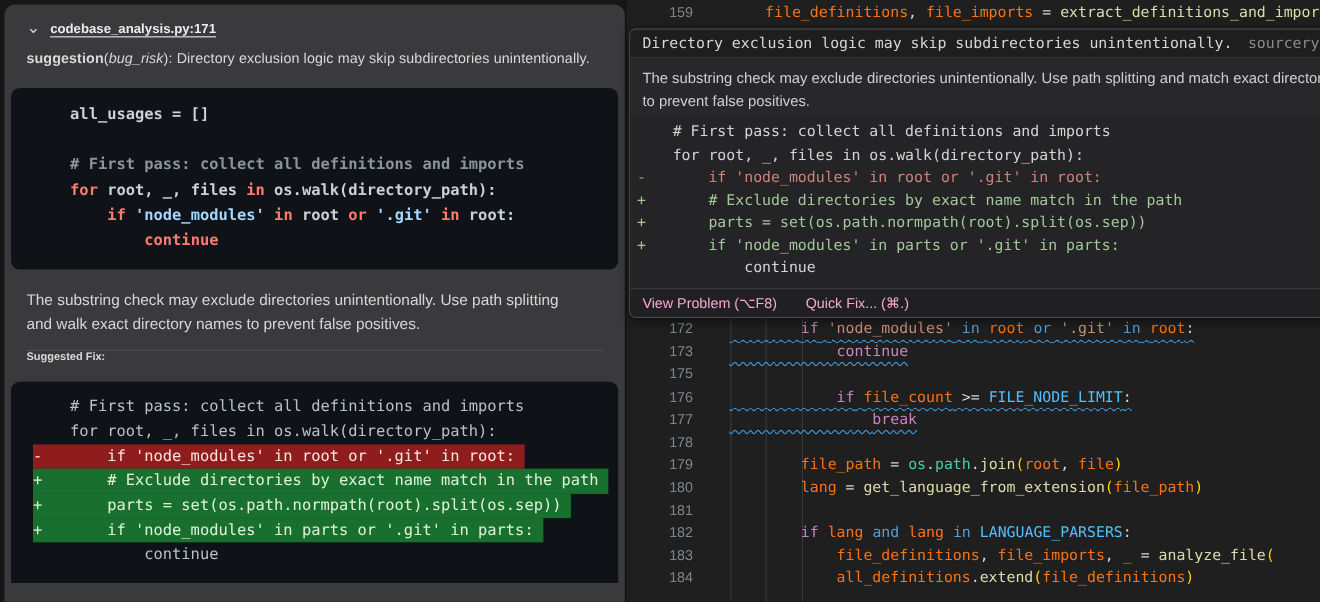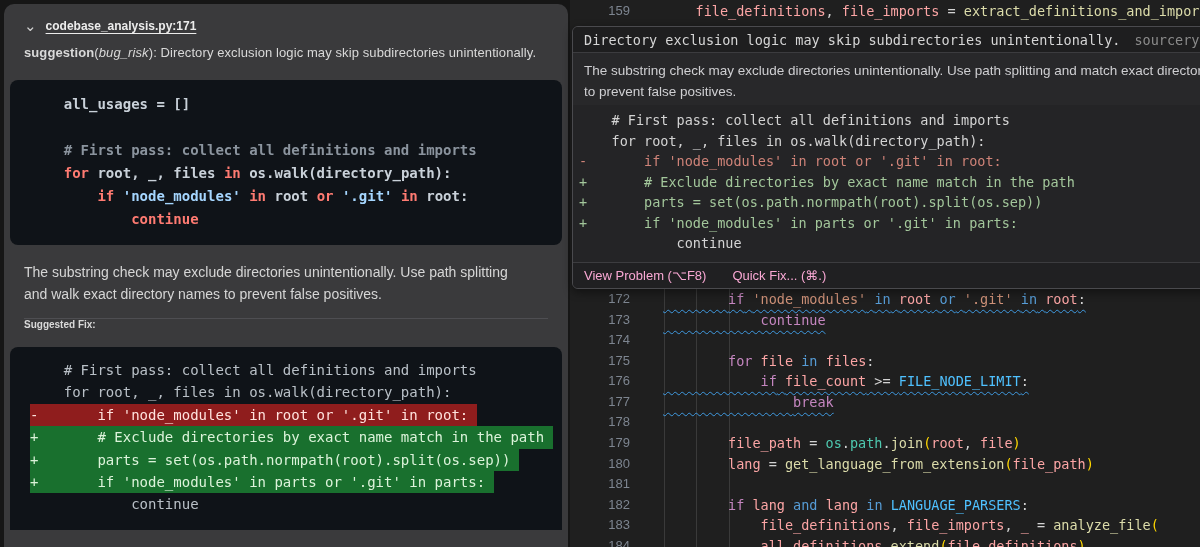--- a/index.html
+++ b/index.html
@@ -39,21 +39,21 @@
   
   .editor { position:absolute; left:570px; top:0; width:630px; height:547px;
             background:#1f1f1f; overflow:hidden; }
   .erow { display:flex; height:20.58px; line-height:20.58px; align-items:stretch;
           white-space:pre; }
   .ln { flex:none; width:60px; text-align:right; color:#7d8590; font-size:13px;
         font-family:Liberation Sans, sans-serif; cursor:pointer; }
   .lgap { flex:none; width:33px; }
   .lcode { font-family:"DejaVu Sans Mono", monospace; font-size:13.5px; }
   .tk-pl { color:#d4d4d4; } .tk-kw { color:#C586C0; } .tk-op { color:#569CD6; }
-  .tk-str { color:#CE9178; } .tk-v { color:#fca5a5; } .tk-cn { color:#4FC1FF; }
+  .tk-str { color:#CE9178; } .tk-v { color:#f97316; } .tk-cn { color:#4FC1FF; }
   .tk-fn { color:#DCDCAA; } .tk-md { color:#4EC9B0; } .tk-pr { color:#FFD700; }
   .squig { text-decoration-line:underline; text-decoration-style:wavy;
            text-decoration-color:#3f9ae0; text-decoration-thickness:1px;
            text-underline-offset:4.5px; }
   #row159 { position:absolute; left:0; top:1px; width:100%; }
   #erows { position:absolute; left:0; top:289px; width:100%; }
   .iguide { position:absolute; width:1px; background:#3a3a3a; top:288px; bottom:0; }
 
   
   .hover { position:absolute; left:572px; top:26px; width:772px;
@@ -83,22 +83,21 @@
   <div class="editor">
     <div class="iguide" style="left:94px"></div>
     <div class="iguide" style="left:126px"></div>
     <div class="iguide" style="left:159px"></div>
     <div id="row159">
         <div class="erow"><span class="ln">159</span><span class="lgap"></span><span class="lcode"><span class="tk-pl">    </span><span class="tk-v">file_definitions</span><span class="tk-pl">, </span><span class="tk-v">file_imports</span><span class="tk-pl"> = </span><span class="tk-fn">extract_definitions_and_imports</span></span></div>
       </div>
     <div id="erows">
         <div class="erow"><span class="ln">172</span><span class="lgap"></span><span class="lcode"><span class="squig"><span class="tk-pl">        </span><span class="tk-kw">if</span><span class="tk-pl"> </span><span class="tk-str">'node_modules'</span><span class="tk-pl"> </span><span class="tk-op">in</span><span class="tk-pl"> </span><span class="tk-v">root</span><span class="tk-pl"> </span><span class="tk-op">or</span><span class="tk-pl"> </span><span class="tk-str">'.git'</span><span class="tk-pl"> </span><span class="tk-op">in</span><span class="tk-pl"> </span><span class="tk-v">root</span><span class="tk-pl">:</span></span></span></div>
         <div class="erow"><span class="ln">173</span><span class="lgap"></span><span class="lcode"><span class="squig"><span class="tk-pl">            </span><span class="tk-kw">continue</span></span></span></div>
-        <div class="erow"><span class="ln">174</span><span class="lgap"></span><span class="lcode"></span></div>
-        <div class="erow"><span class="ln">175</span><span class="lgap"></span><span class="lcode"><span class="tk-pl">        </span><span class="tk-kw">for</span><span class="tk-pl"> </span><span class="tk-v">file</span><span class="tk-pl"> </span><span class="tk-op">in</span><span class="tk-pl"> </span><span class="tk-v">files</span><span class="tk-pl">:</span></span></div>
+        <div class="erow"><span class="ln">175</span><span class="lgap"></span></div>
         <div class="erow"><span class="ln">176</span><span class="lgap"></span><span class="lcode"><span class="squig"><span class="tk-pl">            </span><span class="tk-kw">if</span><span class="tk-pl"> </span><span class="tk-v">file_count</span><span class="tk-pl"> &gt;= </span><span class="tk-cn">FILE_NODE_LIMIT</span><span class="tk-pl">:</span></span></span></div>
         <div class="erow"><span class="ln">177</span><span class="lgap"></span><span class="lcode"><span class="squig"><span class="tk-pl">                </span><span class="tk-kw">break</span></span></span></div>
         <div class="erow"><span class="ln">178</span><span class="lgap"></span><span class="lcode"></span></div>
         <div class="erow"><span class="ln">179</span><span class="lgap"></span><span class="lcode"><span class="tk-pl">        </span><span class="tk-v">file_path</span><span class="tk-pl"> = </span><span class="tk-md">os</span><span class="tk-pl">.</span><span class="tk-md">path</span><span class="tk-pl">.</span><span class="tk-fn">join</span><span class="tk-pr">(</span><span class="tk-v">root</span><span class="tk-pl">, </span><span class="tk-v">file</span><span class="tk-pr">)</span></span></div>
         <div class="erow"><span class="ln">180</span><span class="lgap"></span><span class="lcode"><span class="tk-pl">        </span><span class="tk-v">lang</span><span class="tk-pl"> = </span><span class="tk-fn">get_language_from_extension</span><span class="tk-pr">(</span><span class="tk-v">file_path</span><span class="tk-pr">)</span></span></div>
         <div class="erow"><span class="ln">181</span><span class="lgap"></span><span class="lcode"></span></div>
         <div class="erow"><span class="ln">182</span><span class="lgap"></span><span class="lcode"><span class="tk-pl">        </span><span class="tk-kw">if</span><span class="tk-pl"> </span><span class="tk-v">lang</span><span class="tk-pl"> </span><span class="tk-op">and</span><span class="tk-pl"> </span><span class="tk-v">lang</span><span class="tk-pl"> </span><span class="tk-op">in</span><span class="tk-pl"> </span><span class="tk-cn">LANGUAGE_PARSERS</span><span class="tk-pl">:</span></span></div>
         <div class="erow"><span class="ln">183</span><span class="lgap"></span><span class="lcode"><span class="tk-pl">            </span><span class="tk-v">file_definitions</span><span class="tk-pl">, </span><span class="tk-v">file_imports</span><span class="tk-pl">, </span><span class="tk-v">_</span><span class="tk-pl"> = </span><span class="tk-fn">analyze_file</span><span class="tk-pr">(</span></span></div>
         <div class="erow"><span class="ln">184</span><span class="lgap"></span><span class="lcode"><span class="tk-pl">            </span><span class="tk-v">all_definitions</span><span class="tk-pl">.</span><span class="tk-fn">extend</span><span class="tk-pr">(</span><span class="tk-v">file_definitions</span><span class="tk-pr">)</span></span></div>
       </div>

